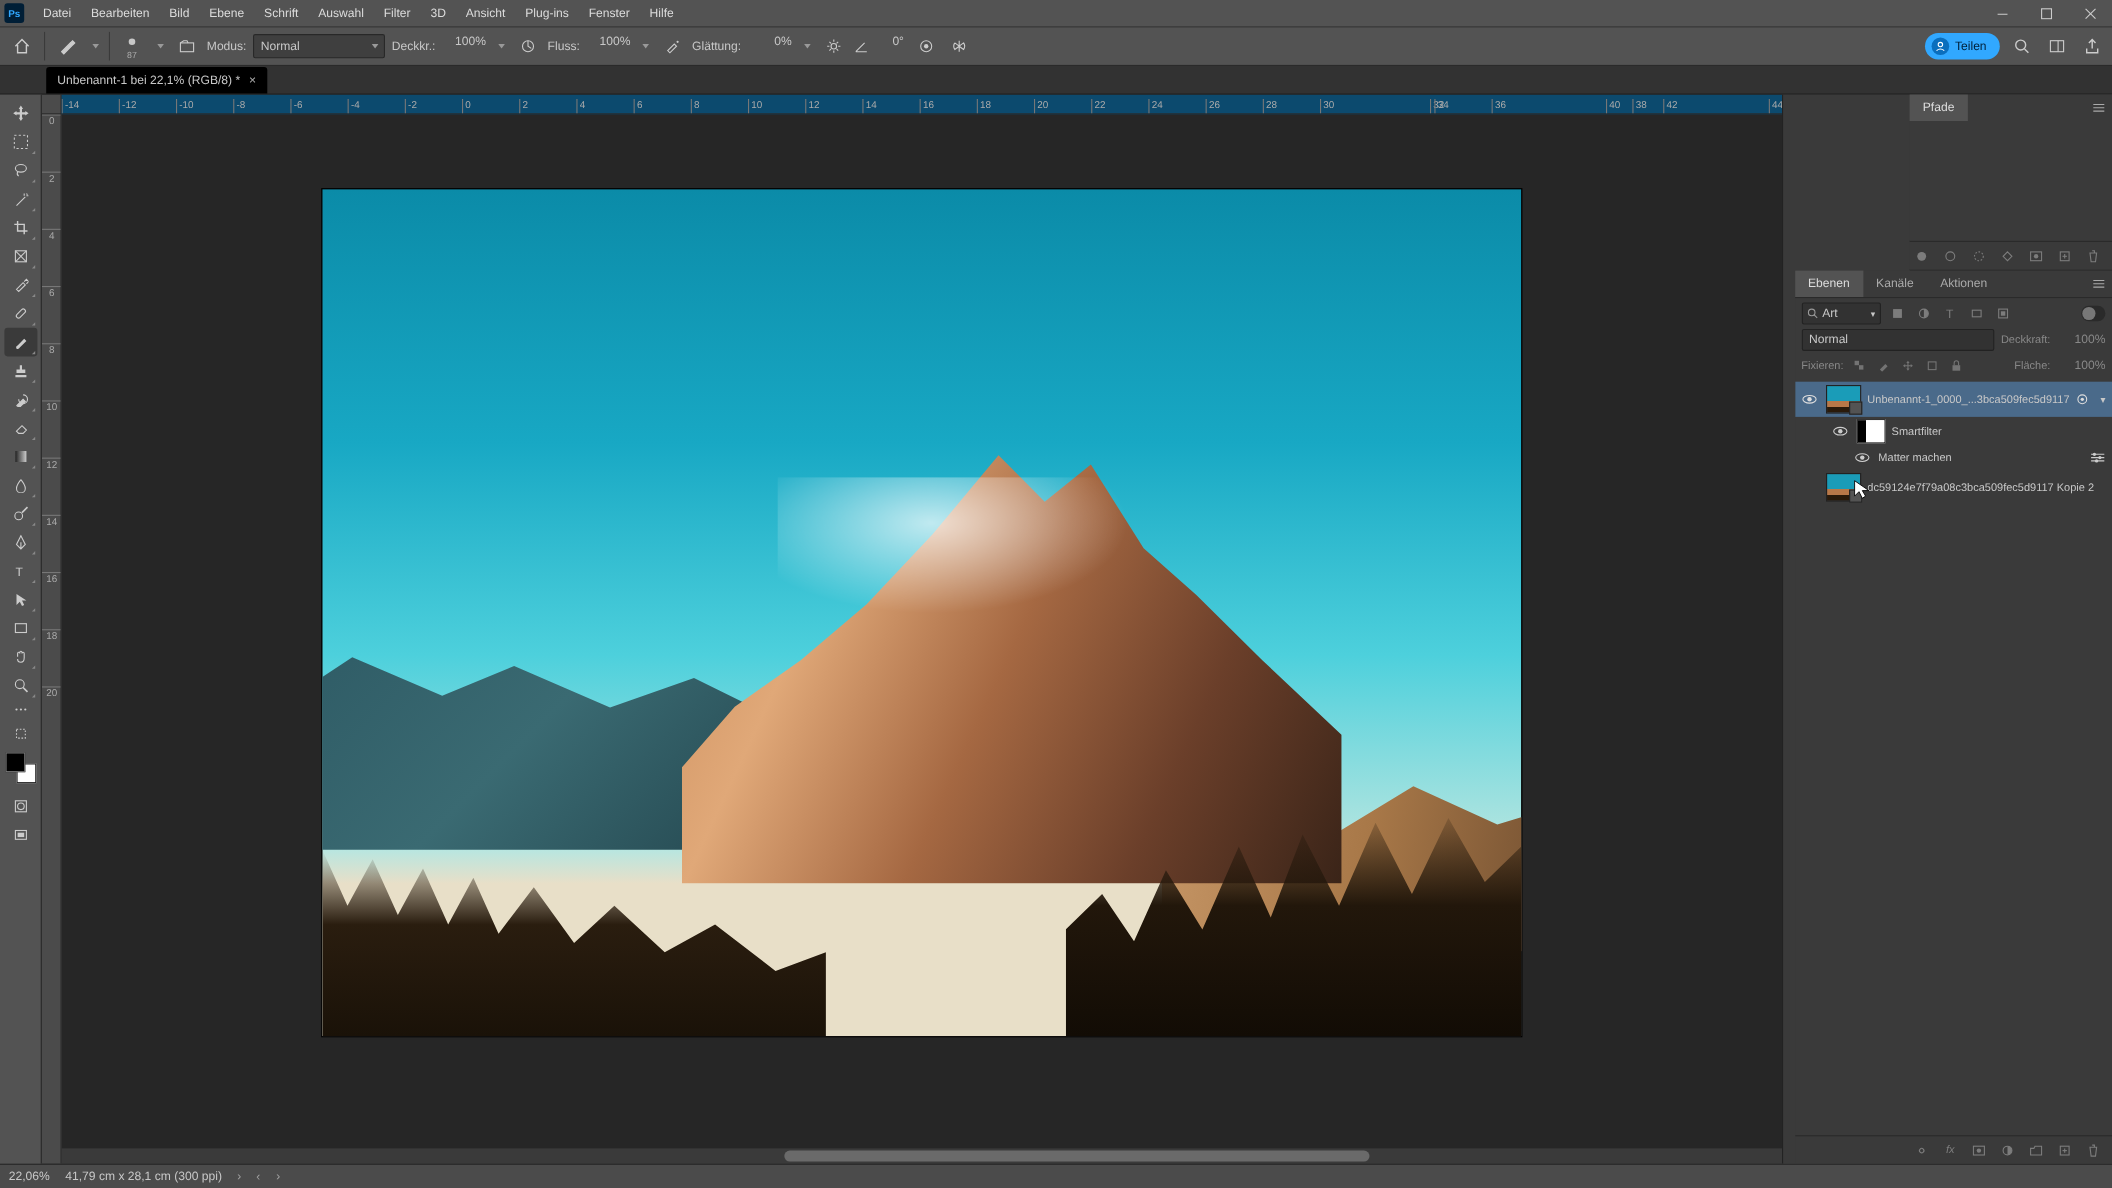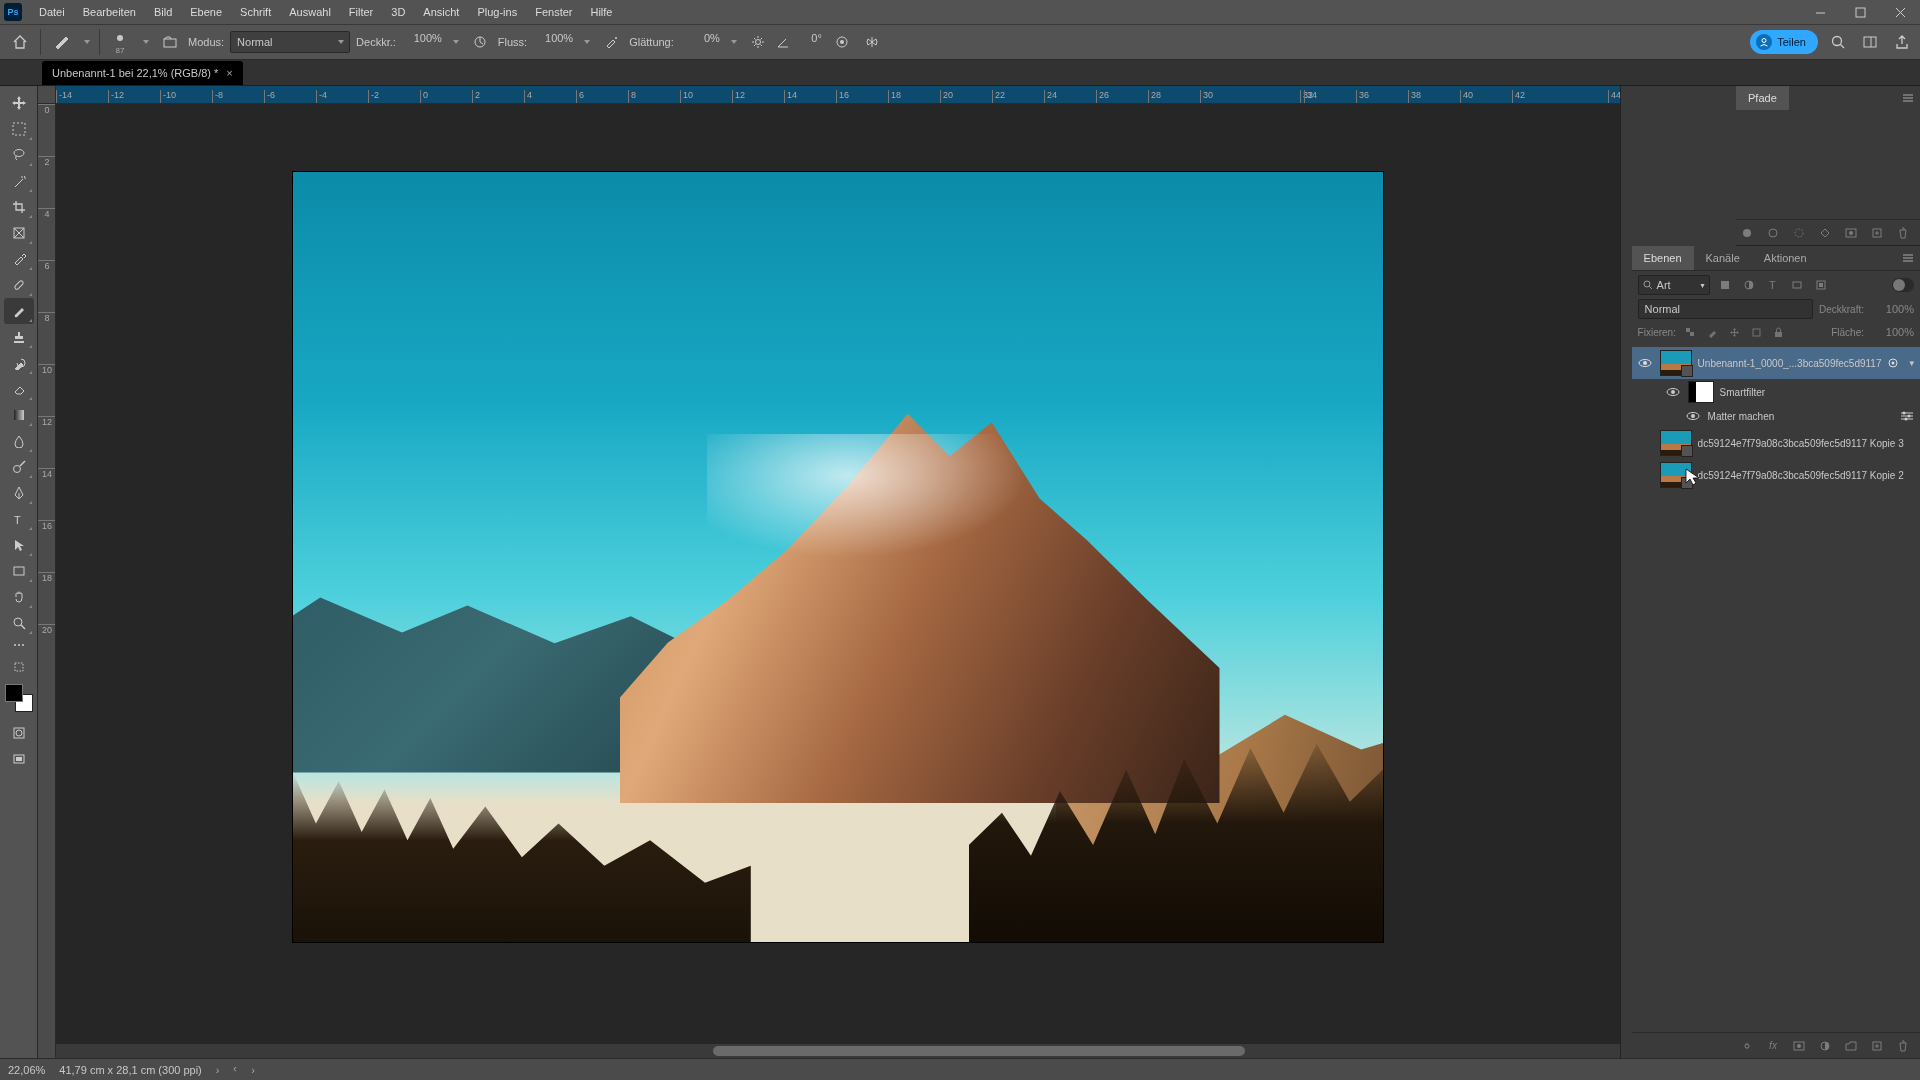--- a/index.html
+++ b/index.html
@@ -429,21 +429,21 @@
         <div class="tick" style="left: 832px;">18</div>
         <div class="tick" style="left: 884px;">20</div>
         <div class="tick" style="left: 936px;">22</div>
         <div class="tick" style="left: 988px;">24</div>
         <div class="tick" style="left: 1040px;">26</div>
         <div class="tick" style="left: 1092px;">28</div>
         <div class="tick" style="left: 1144px;">30</div>
         <div class="tick" style="left: 1244px;">32</div>
         <div class="tick" style="left: 1248px;">34</div>
         <div class="tick" style="left: 1300px;">36</div>
-        <div class="tick" style="left: 1352px; text-align: center;">38</div>
+        <div class="tick" style="left: 1428px; text-align: center;">38</div>
         <div class="tick" style="left: 1404px;">40</div>
         <div class="tick" style="left: 1456px;">42</div>
         <div class="tick" style="left: 1508px; margin-left: 44px;">44</div>
       </div>
     <div class="ruler-v" id="rulerV">
         <div class="tick" style="top: 0px;">0</div>
         <div class="tick" style="top: 52px;">2</div>
         <div class="tick" style="top: 104px;">4</div>
         <div class="tick" style="top: 156px;">6</div>
         <div class="tick" style="top: 208px;">8</div>
@@ -662,25 +662,20 @@
               <line x1="1" y1="5" x2="13" y2="5" stroke="#ccc"></line>
               <line x1="1" y1="8" x2="13" y2="8" stroke="#ccc"></line>
               <circle cx="4" cy="2" r="1.5" fill="#ccc"></circle>
               <circle cx="9" cy="5" r="1.5" fill="#ccc"></circle>
               <circle cx="6" cy="8" r="1.5" fill="#ccc"></circle>
             </svg>
         </div>
         <div class="layer-row">
           <div class="eye"></div>
           <div class="thumb so" style="background:linear-gradient(#1a9cb8 0 55%,#b87848 55% 80%,#2a1a0a 80% 100%)"></div>
-          <span class="name">dc59124e7f79a08c3bca509fec5d9117 Kopie 3</span>
-        </div>
-        <div class="layer-row">
-          <div class="eye"></div>
-          <div class="thumb so" style="background:linear-gradient(#1a9cb8 0 55%,#b87848 55% 80%,#2a1a0a 80% 100%)"></div>
           <span class="name">dc59124e7f79a08c3bca509fec5d9117 Kopie 2</span>
         </div>
 
         <svg style="position:absolute; transform:translate(52px,-24px)" width="18" height="22">
             <path d="M2 2 L2 16 L6 12 L9 18 L12 16 L9 11 L15 11 Z" fill="#fff" stroke="#000" stroke-width="0.8"></path>
           </svg>
       </div>
       <div class="panel-footer">
         <div class="pf-icon">
             <svg width="12" height="12">

